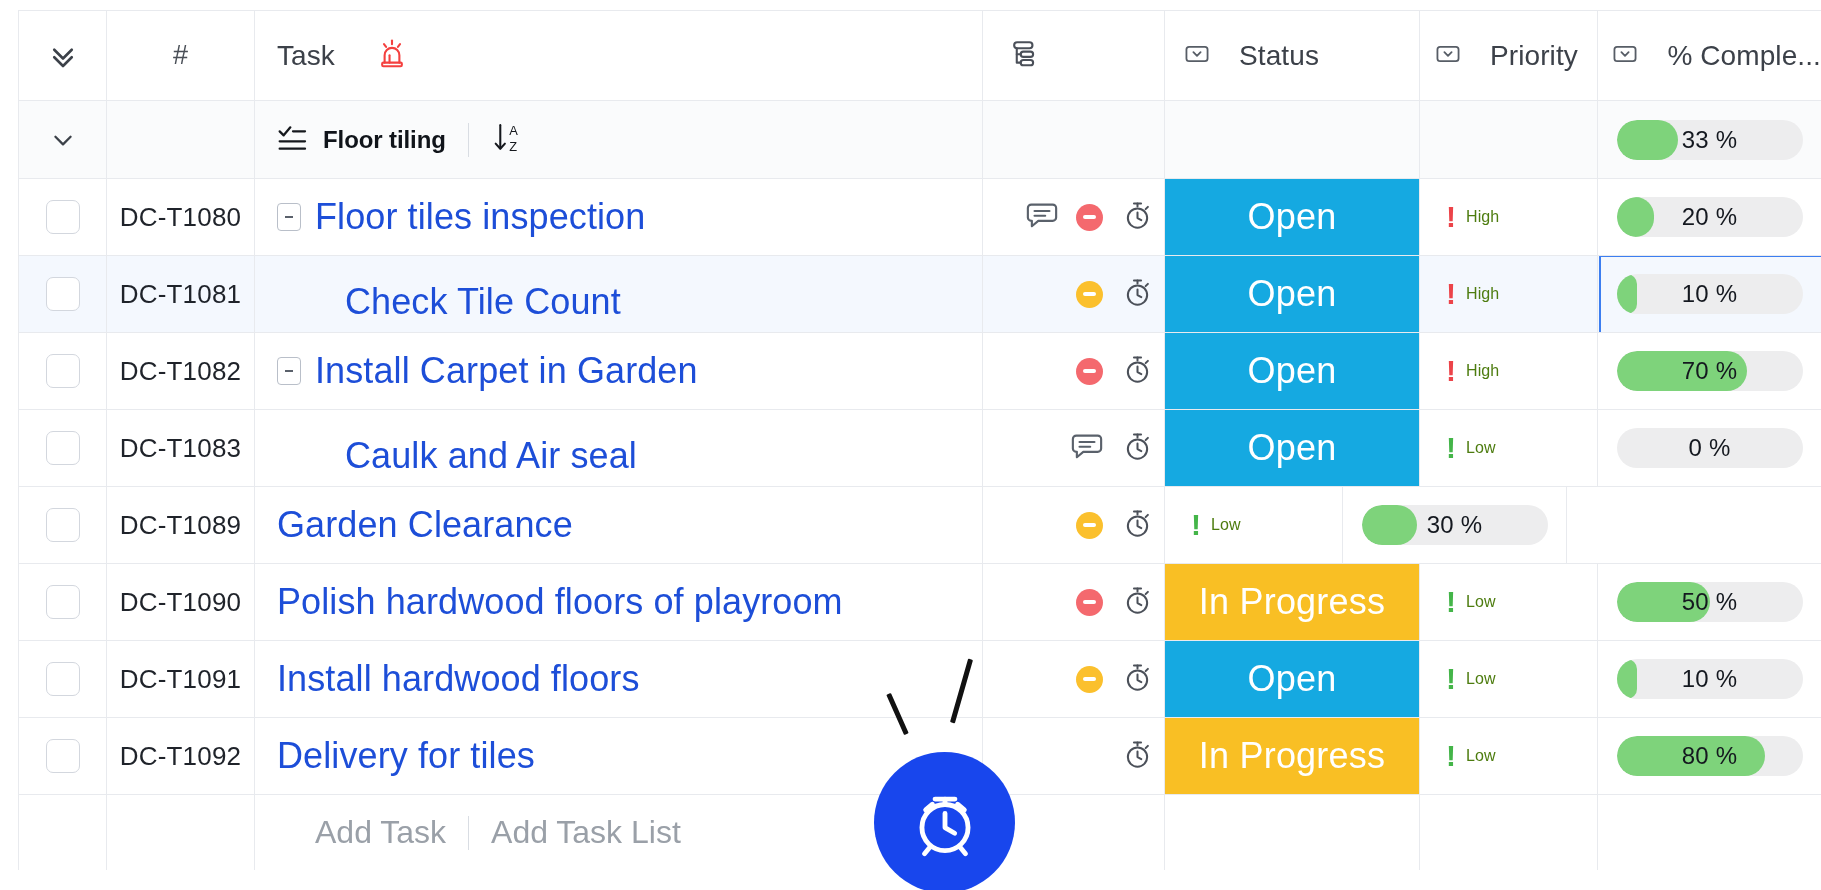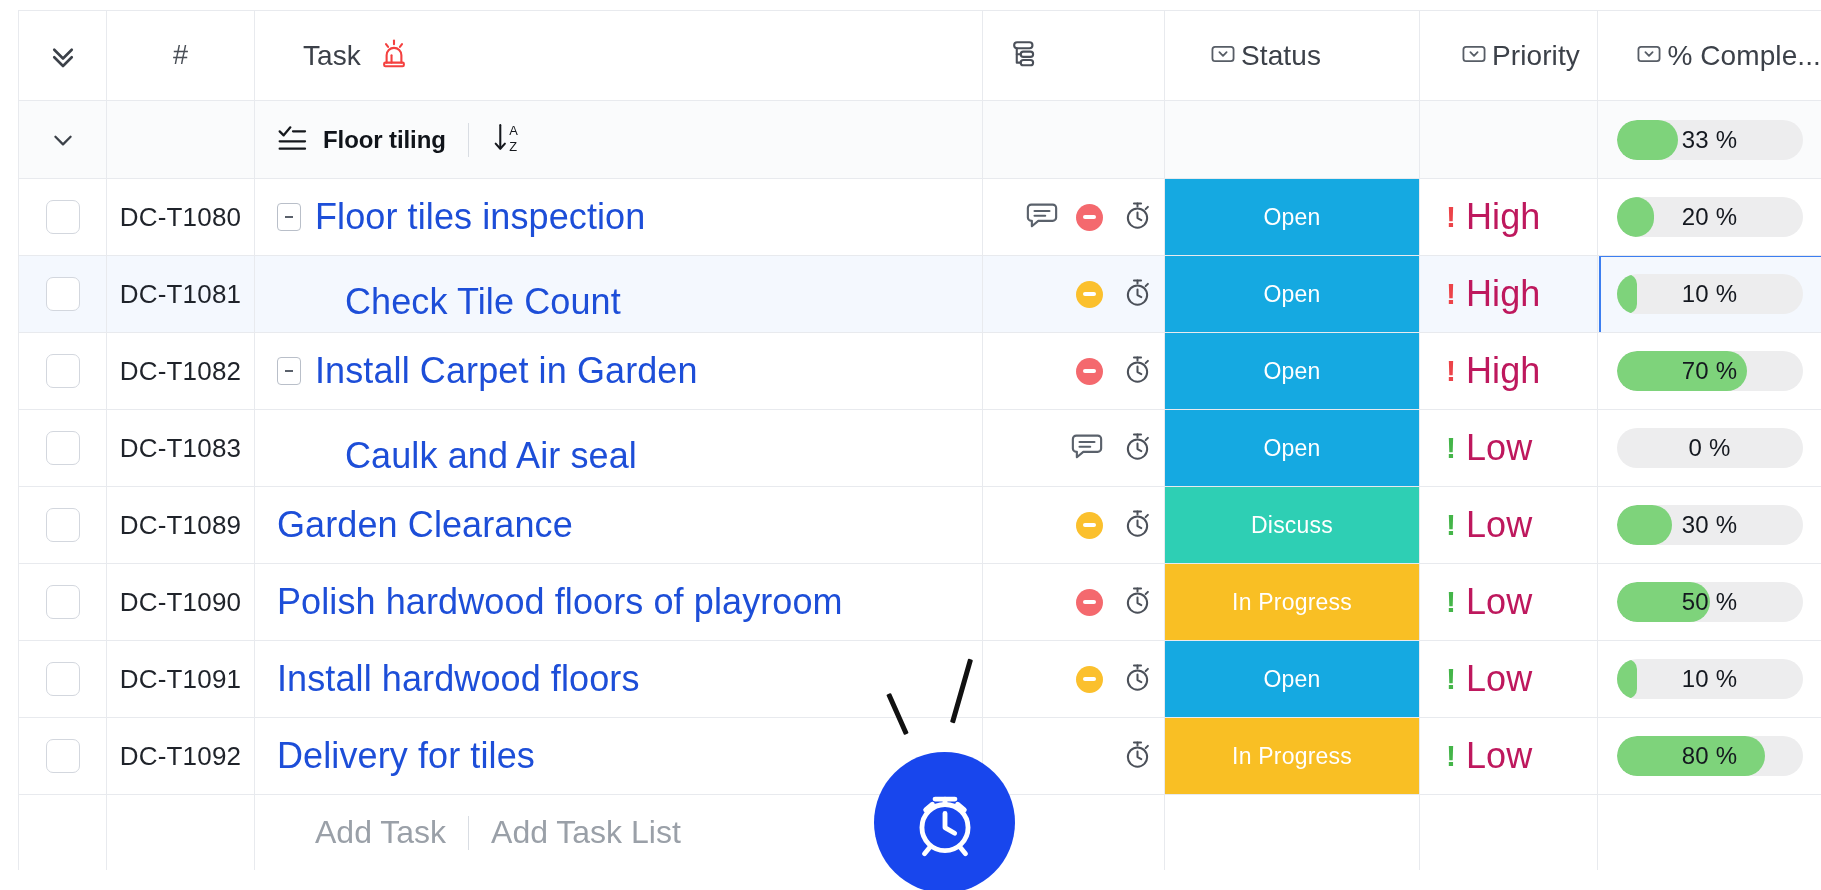--- a/index.html
+++ b/index.html
@@ -58,21 +58,21 @@
 
   
   .hdr-text {
     font-size: 28px;
     color: #3c4149;
     font-weight: 400;
     letter-spacing: .1px;
     white-space: nowrap;
   }
   .hdr-hash { font-size: 27px; color: #4a4f57; }
-  .hdr-inner { display: flex; align-items: center; gap: 6px; margin-left: 26px; }
+  .hdr-inner { display: flex; align-items: center; gap: 30px; }
 
   .chev-dbl {
     display: block; width: 30px; height: 30px;
     color: #3c4149;
   }
   .chev-one { display:block; width: 26px; height: 26px; color:#3c4149; }
 
   
   .checkbox {
     width: 34px; height: 34px;
@@ -127,33 +127,33 @@
   .badge-dot i { display:block; width: 13px; height: 3.2px; background:#fff; border-radius:2px;}
   .badge-red { background: #f4696e; }
   .badge-yellow { background: #fbc02d; }
 
   
   .status-fill {
     width: 100%;
     height: 100%;
     display: flex; align-items: center; justify-content: center;
     color: #ffffff;
-    font-size: 23px;
+    font-size: 36px;
     letter-spacing: .2px;
   }
 
   
   .prio-bang {
     font-size: 30px;
     font-weight: 700;
     line-height: 1;
   }
   .prio-label {
-    font-size: 36px;
-    color: #be185d;
+    font-size: 16px;
+    color: #4d7c0f;
     letter-spacing: .1px;
   }
 
   
   .pct-wrap {
     position: relative;
     width: 186px;
     height: 40px;
   }
   .pct-wrap.focused::after {
@@ -543,23 +543,20 @@
               <i></i>
             </span>
             <span class="ico"><svg width="33" height="33" viewBox="0 0 26 26" fill="none" stroke="#4b5059" stroke-width="1.6" stroke-linecap="round" stroke-linejoin="round">
                 <circle cx="13" cy="15" r="7.6"></circle>
                 <polyline points="13,10.6 13,15 16,16.6"></polyline>
                 <line x1="10.2" y1="3.6" x2="15.8" y2="3.6"></line>
                 <line x1="13" y1="3.6" x2="13" y2="5.9"></line>
                 <line x1="19.4" y1="8" x2="21.2" y2="6.2"></line>
               </svg></span>
           </div>
-          <div class="cell c-status">
-            <div class="status-fill" style="background:#2ecfb4;">Discuss</div>
-          </div>
           <div class="cell c-prio">
             <span class="prio-bang" style="color:#44b549;">!</span>
             <span class="prio-label">Low</span>
           </div>
           <div class="cell c-pct">
             <div class="pct-wrap">
               <div class="pct-track">
                 <div class="pct-fill" style="width:30%;"></div>
               </div>
               <div class="pct-text">30 %</div>

